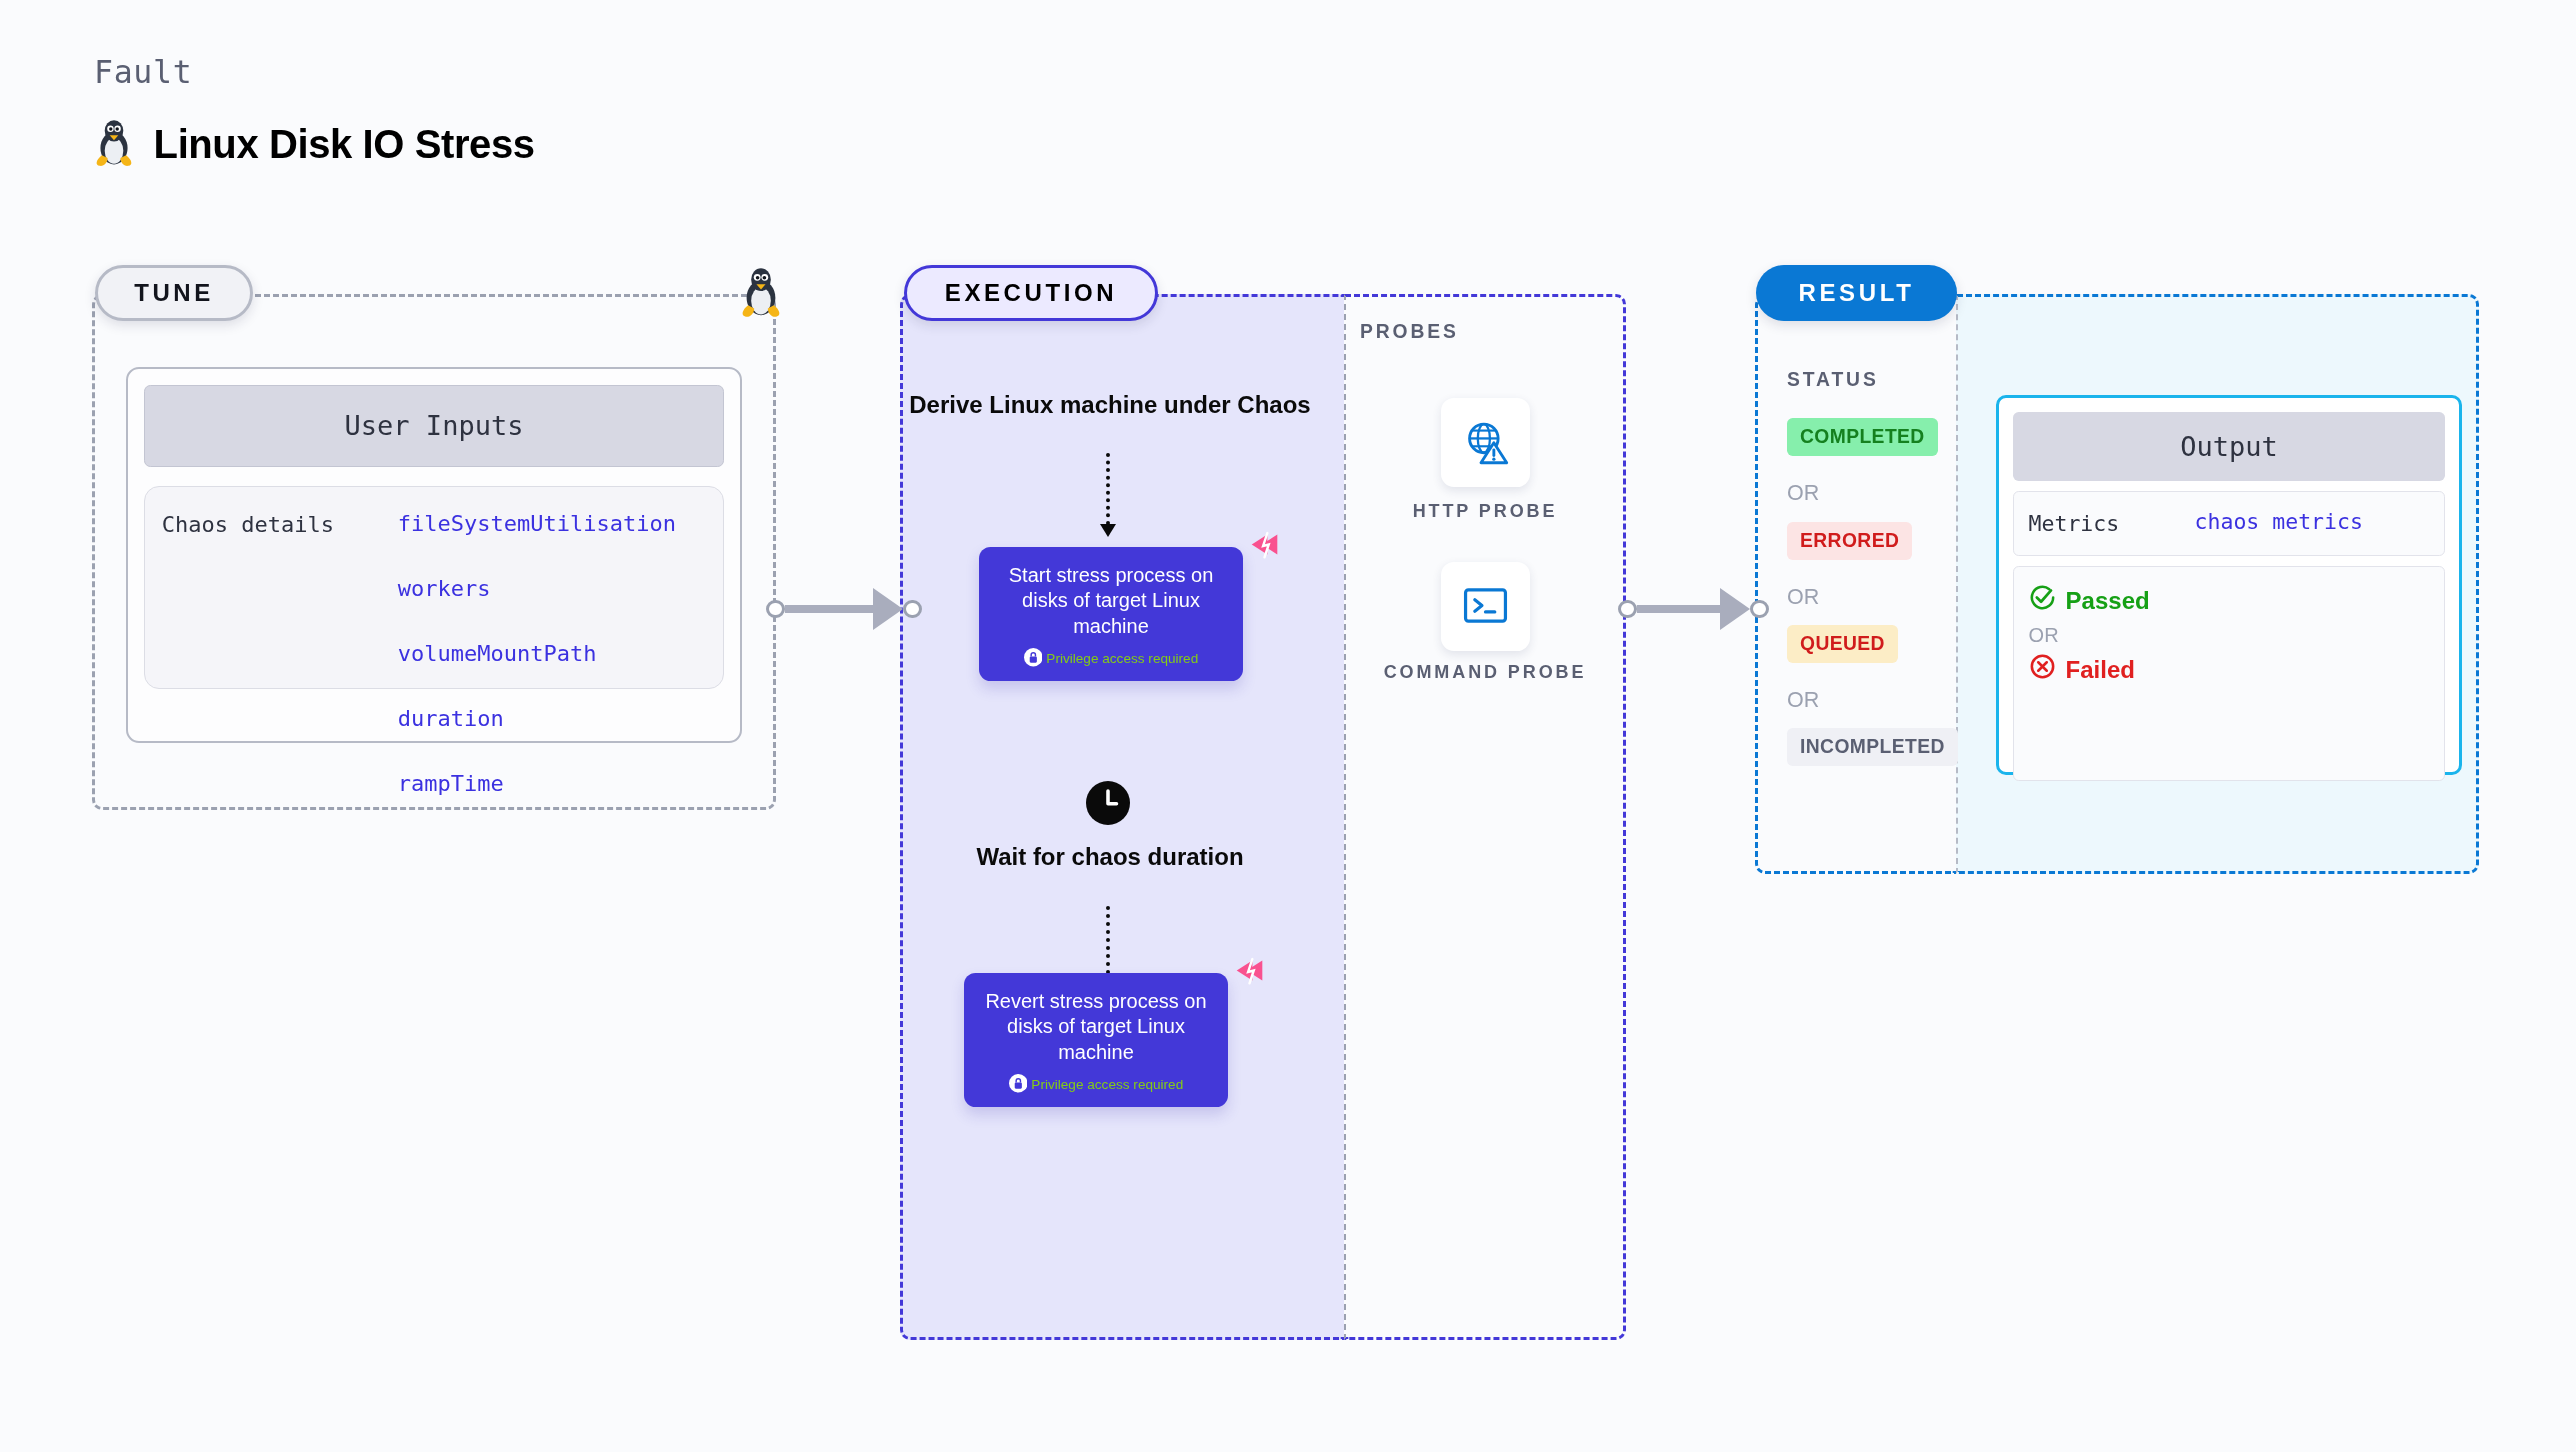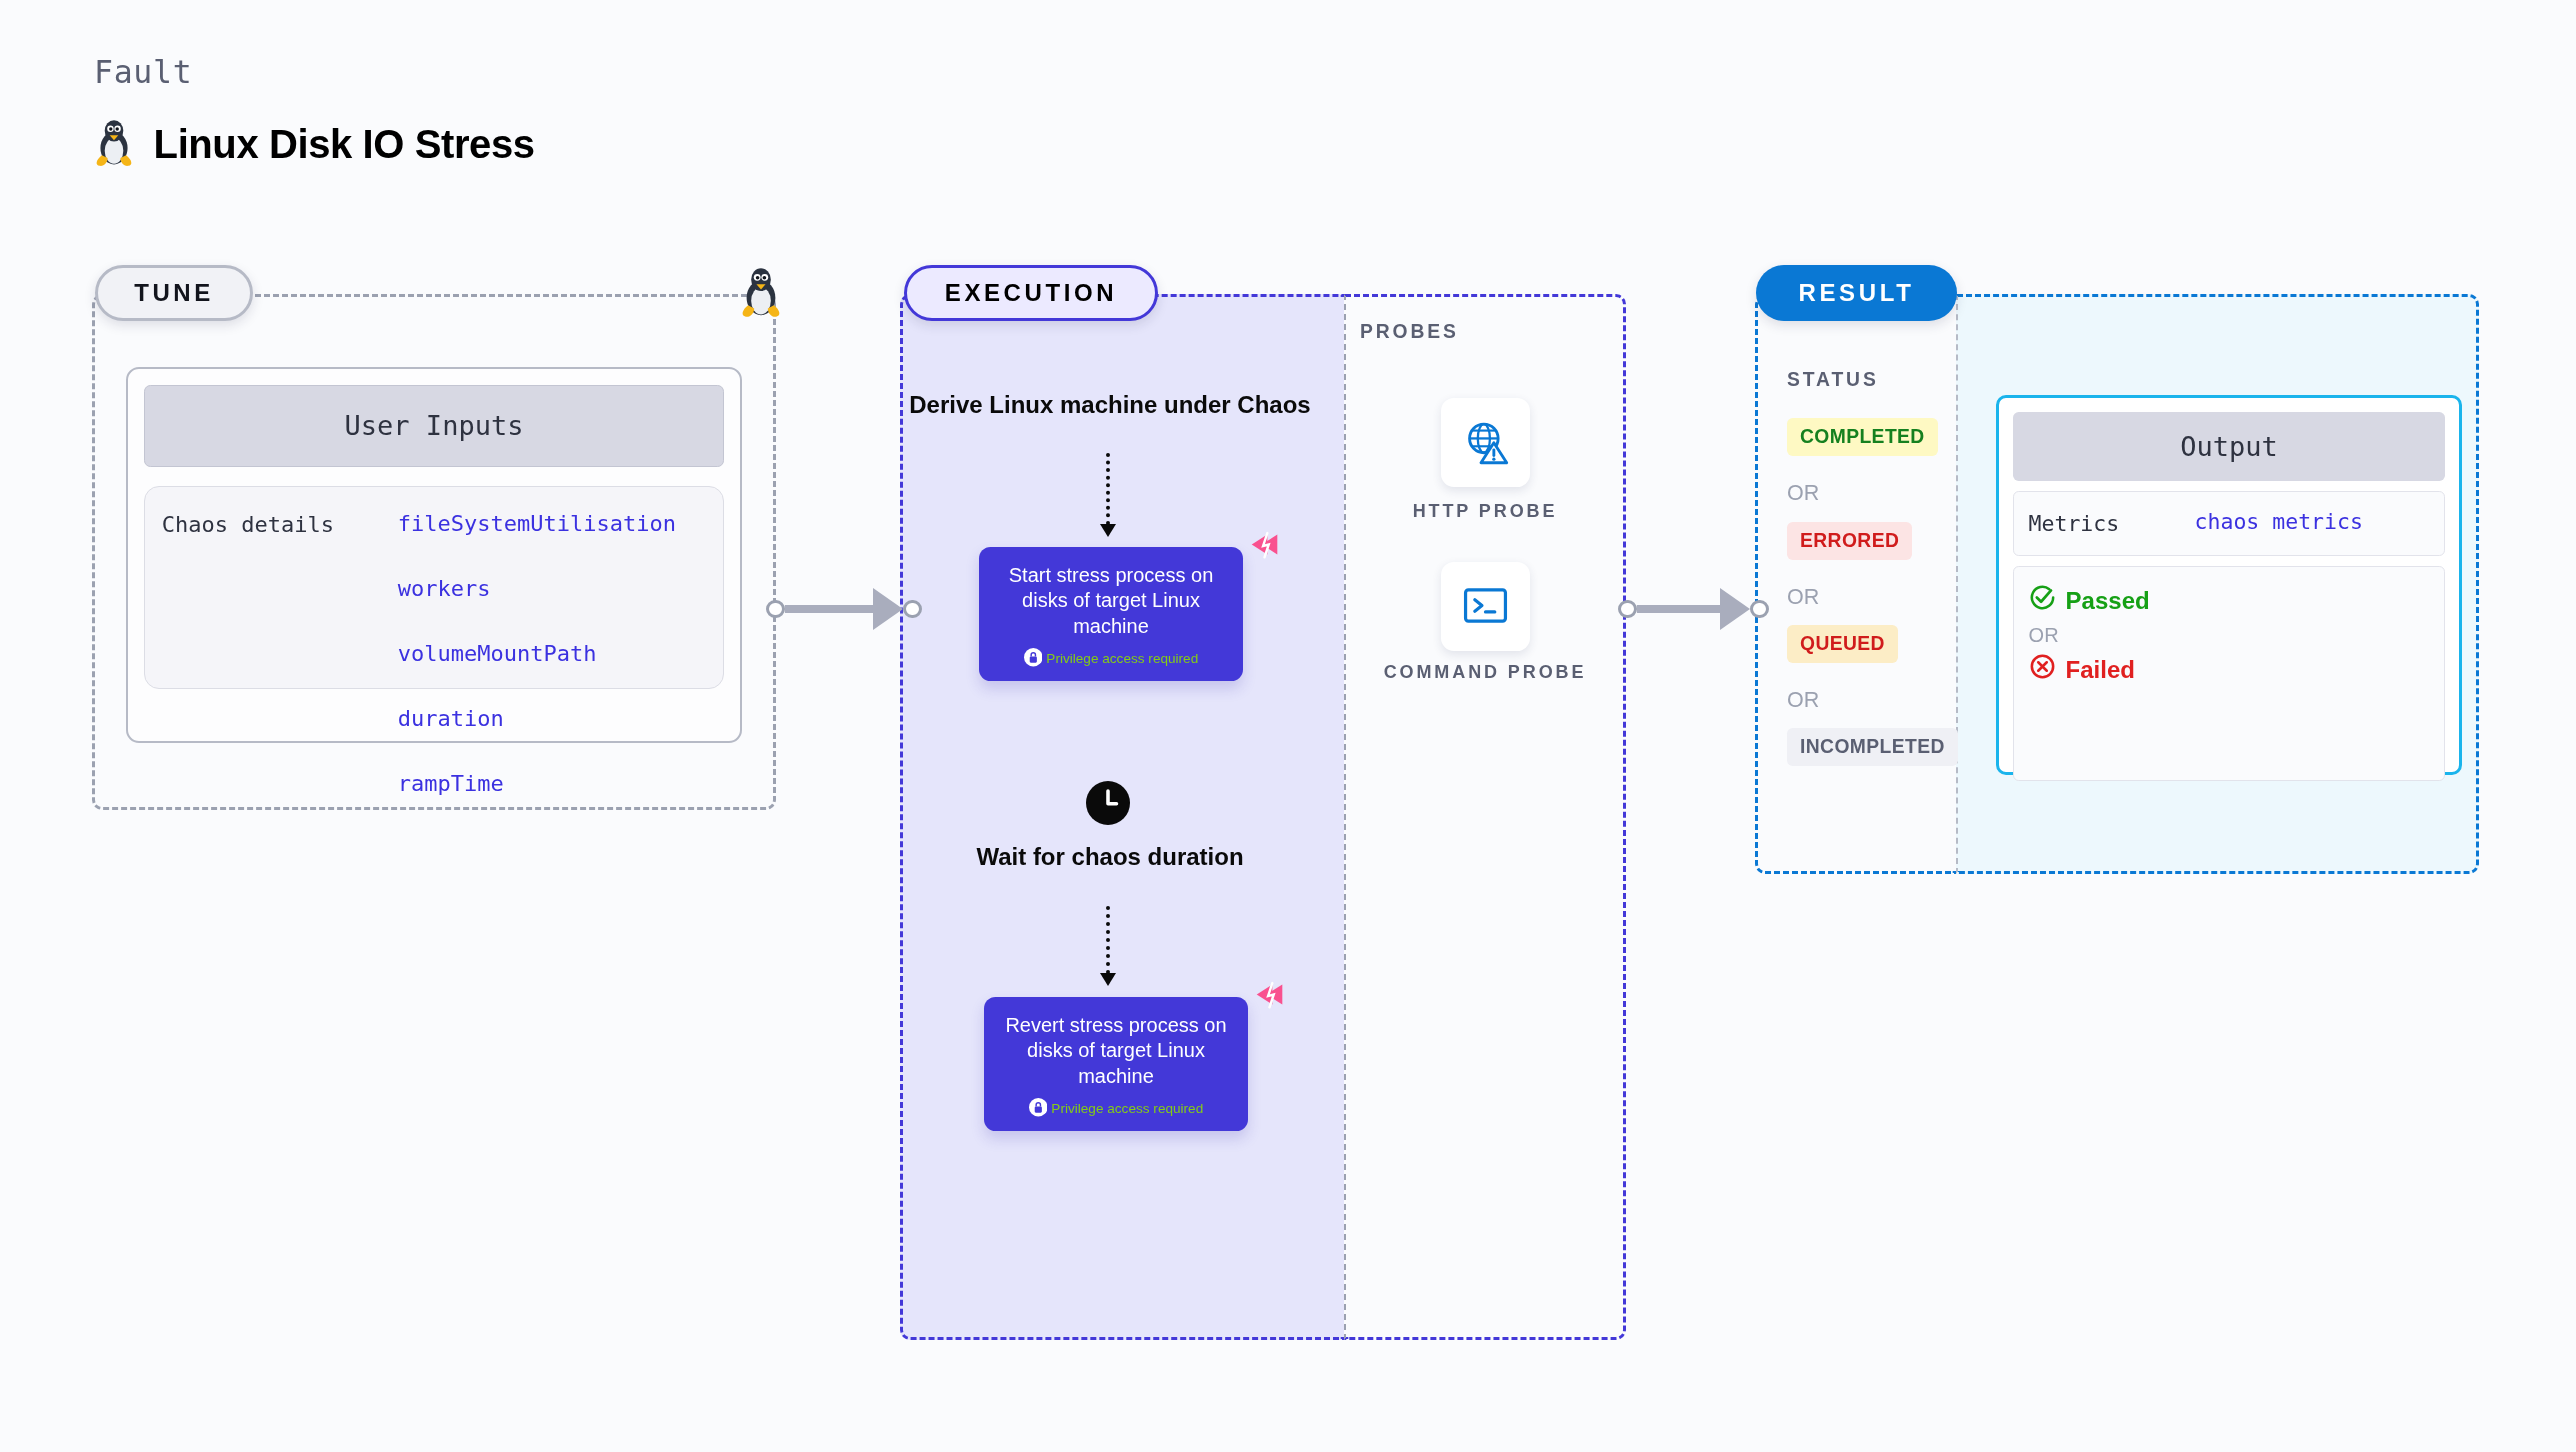--- a/index.html
+++ b/index.html
@@ -190,21 +190,21 @@
     box-sizing: border-box;
     width: 264px;
     background: #4338d8;
     border-radius: 11.5px;
     box-shadow: 0 7.2px 14.3px rgba(60,50,180,0.18);
     color: #ffffff;
     text-align: center;
     padding: 15.8px 13px 11.5px;
   }
   #start-stress-card { left: 979px; top: 547px; }
-  #revert-stress-card { left: 984px; top: 973px; margin-top: 24px; }
+  #revert-stress-card { left: 964px; top: 973px; }
   .purple-card .card-title {
     font-size: 20px;
     font-weight: normal;
     line-height: 1.28;
   }
   .privilege-row {
     margin-top: 8.6px;
     display: flex;
     align-items: center;
     justify-content: center;
@@ -287,21 +287,21 @@
     font-weight: bold;
     letter-spacing: 0.4px;
     white-space: nowrap;
   }
   .status-or {
     position: absolute;
     left: 1787px;
     font-size: 21.5px;
     color: #9ba1b0;
   }
-  #chip-completed { top: 418px; background: #fef9c3; color: #15801f; }
+  #chip-completed { top: 418px; background: #86efac; color: #15801f; }
   #or-1 { top: 481px; }
   #chip-errored { top: 522px; background: #fce4e4; color: #d01c1c; }
   #or-2 { top: 585px; }
   #chip-queued { top: 625px; background: #fcedc6; color: #d01c1c; }
   #or-3 { top: 688px; }
   #chip-incompleted { top: 728px; background: #eff0f5; color: #5a5f72; }
 
   #output-card {
     position: absolute;
     left: 1996px; top: 395px; width: 466px; height: 380px;

